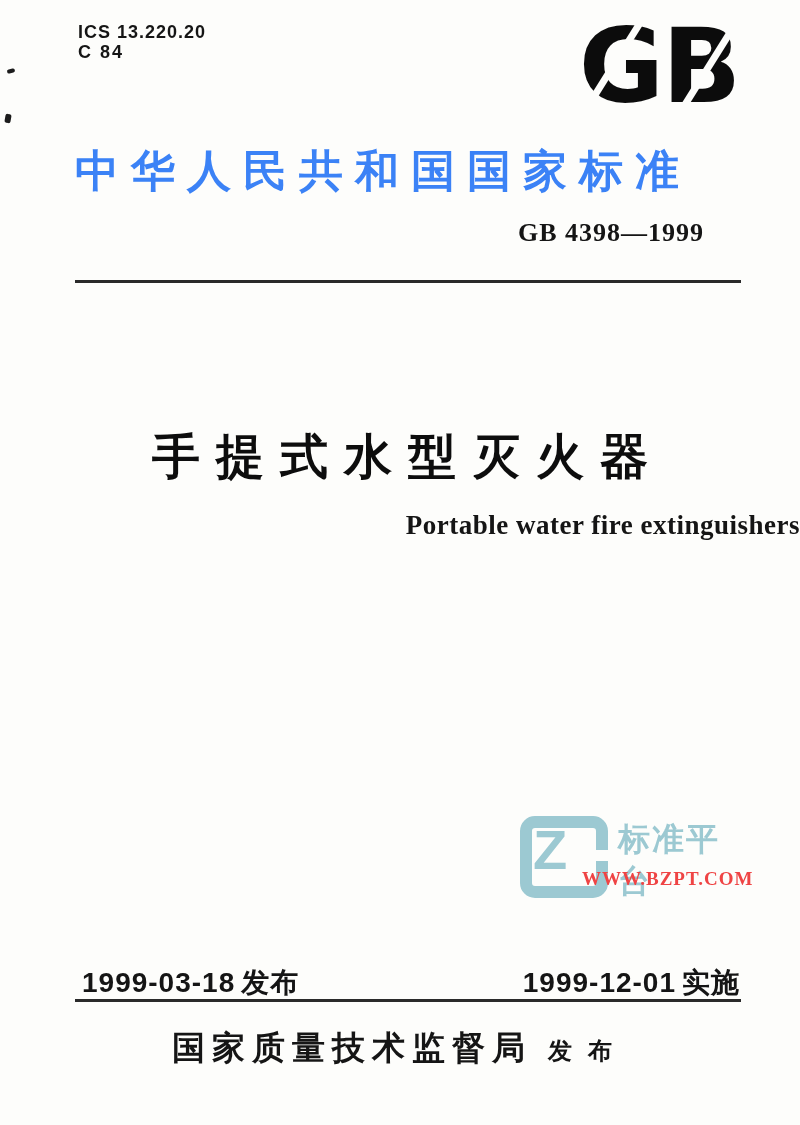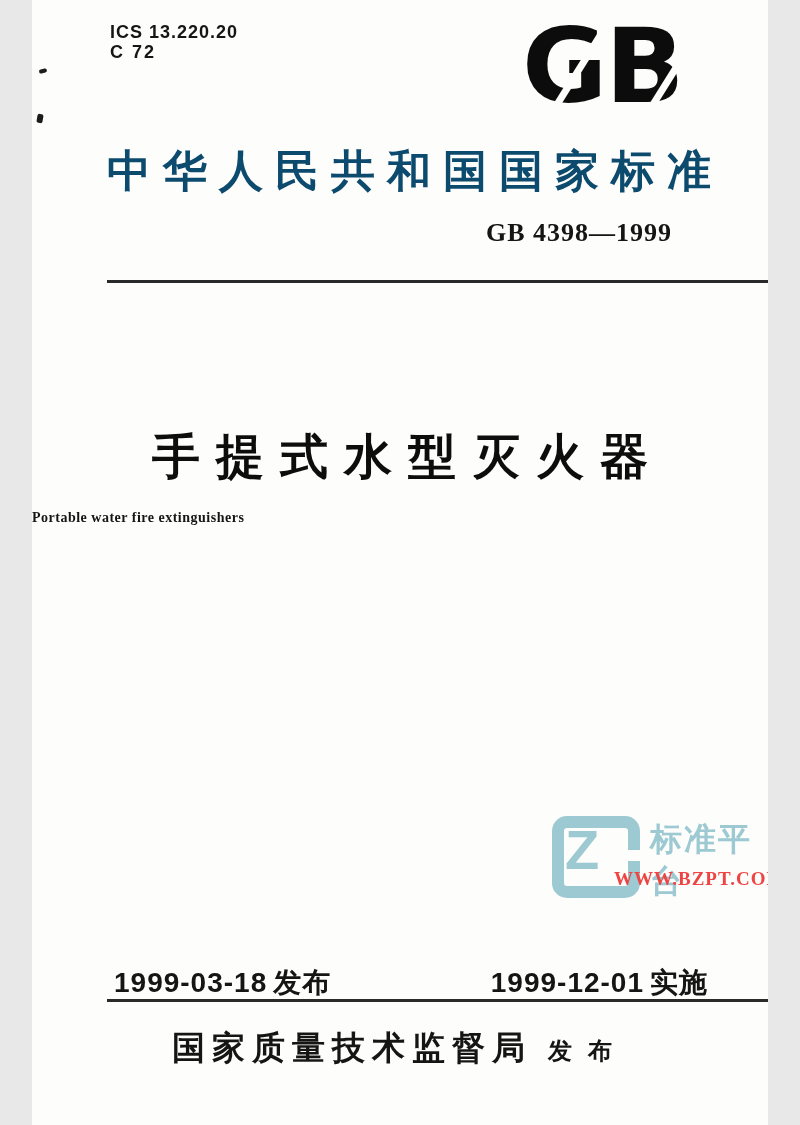--- a/index.html
+++ b/index.html
@@ -1,55 +1,55 @@
 <!DOCTYPE html>
 <html><head>
 <meta charset="utf-8">
 <style>
   html,body{margin:0;padding:0;background:#e8e8e8;}
   .page{
-    position:relative;width:736px;height:1125px;margin:0 auto;
+    position:relative;width:800px;height:1125px;margin:0 auto;
     background:#fdfdfb;color:#151515;overflow:hidden;
     font-family:"Liberation Sans",sans-serif;
   }
   
   .ics-block{position:absolute;left:78px;top:22px;line-height:20px;}
   .ics-line{font-size:18px;font-weight:700;letter-spacing:1px;font-family:"Liberation Sans",sans-serif;}
   .class-line{font-size:18px;font-weight:700;letter-spacing:2px;}
   
   .gb-logo{
     position:absolute;right:36px;top:14px;width:210px;height:110px;
     font-family:"DejaVu Sans",sans-serif;font-weight:900;font-size:104px;
-    line-height:104px;letter-spacing:-2px;color:#0c0c0c;text-align:left;
+    line-height:104px;letter-spacing:-2px;color:#0c0c0c;text-align:center;
   }
   .gb-logo .shine{position:absolute;background:#fdfdfb;width:7px;height:130px;top:-12px;transform:rotate(32deg);}
   .gb-logo .shine.s1{right:148px;}
   .gb-logo .shine.s2{right:52px;}
   
   .std-heading{
     position:absolute;left:75px;top:142px;width:676px;
     font-family:"Liberation Serif",serif;font-weight:700;font-size:44px;
-    letter-spacing:12px;white-space:nowrap;color:#0c4a6e;
+    letter-spacing:12px;white-space:nowrap;color:#3b82f6;
   }
   .std-number{
     position:absolute;right:96px;top:218px;
     font-family:"Liberation Serif",serif;font-weight:700;font-size:26px;letter-spacing:1px;
   }
   .rule{position:absolute;left:75px;width:666px;height:3px;background:#2a2a2a;}
   .rule-top{top:280px;}
   .rule-bottom{top:999px;}
   
   .title-cn{
     position:absolute;left:0;right:0;top:425px;text-align:center;
     font-family:"Liberation Serif",serif;font-weight:700;font-size:48px;
     letter-spacing:16px;padding-left:16px;color:#0d0d0d;
   }
   .title-en{
-    position:absolute;left:0;right:0;top:510px;text-align:left;
-    font-family:"Liberation Serif",serif;font-weight:700;font-size:14px;letter-spacing:0.5px;
+    position:absolute;left:0;right:0;top:510px;text-align:right;
+    font-family:"Liberation Serif",serif;font-weight:700;font-size:27px;letter-spacing:0.5px;
   }
   
   .watermark{position:absolute;left:520px;top:810px;width:210px;height:95px;}
   .wm-logo{
     position:absolute;left:0;top:6px;width:64px;height:58px;
     border:12px solid #9cc9d2;border-radius:15px;
   }
   .wm-logo .wm-z{
     position:absolute;left:1px;top:-7px;font-size:56px;line-height:58px;
     font-weight:700;font-family:"Liberation Sans",sans-serif;color:#9cc9d2;
@@ -76,21 +76,21 @@
   .speck.a{left:7px;top:69px;width:8px;height:4px;transform:rotate(-15deg);}
   .speck.b{left:5px;top:114px;width:6px;height:9px;transform:rotate(10deg);}
 </style>
 </head>
 <body>
 
 <div class="page">
 
   <div class="ics-block">
     <div class="ics-line">ICS 13.220.20</div>
-    <div class="class-line">C 72</div>
+    <div class="class-line">C 84</div>
   </div>
 
   <div class="gb-logo">
     <span>GB</span>
     <div class="shine s1"></div>
     <div class="shine s2"></div>
   </div>
 
   <div class="std-heading">中华人民共和国国家标准</div>
 

